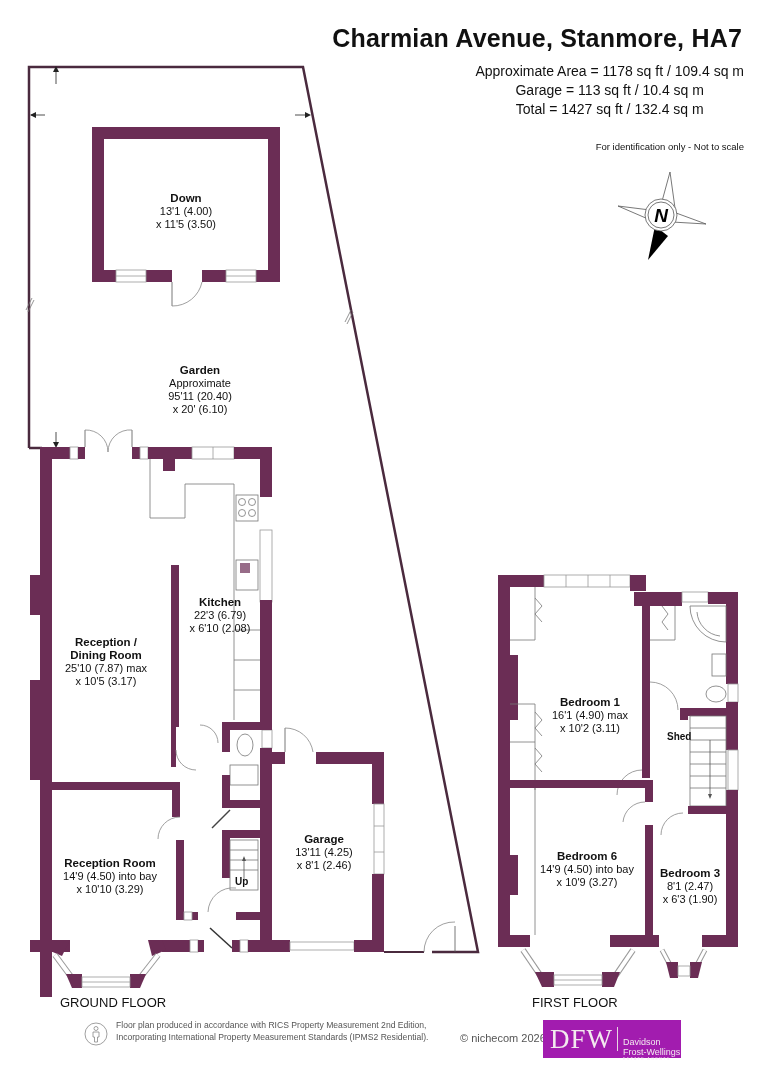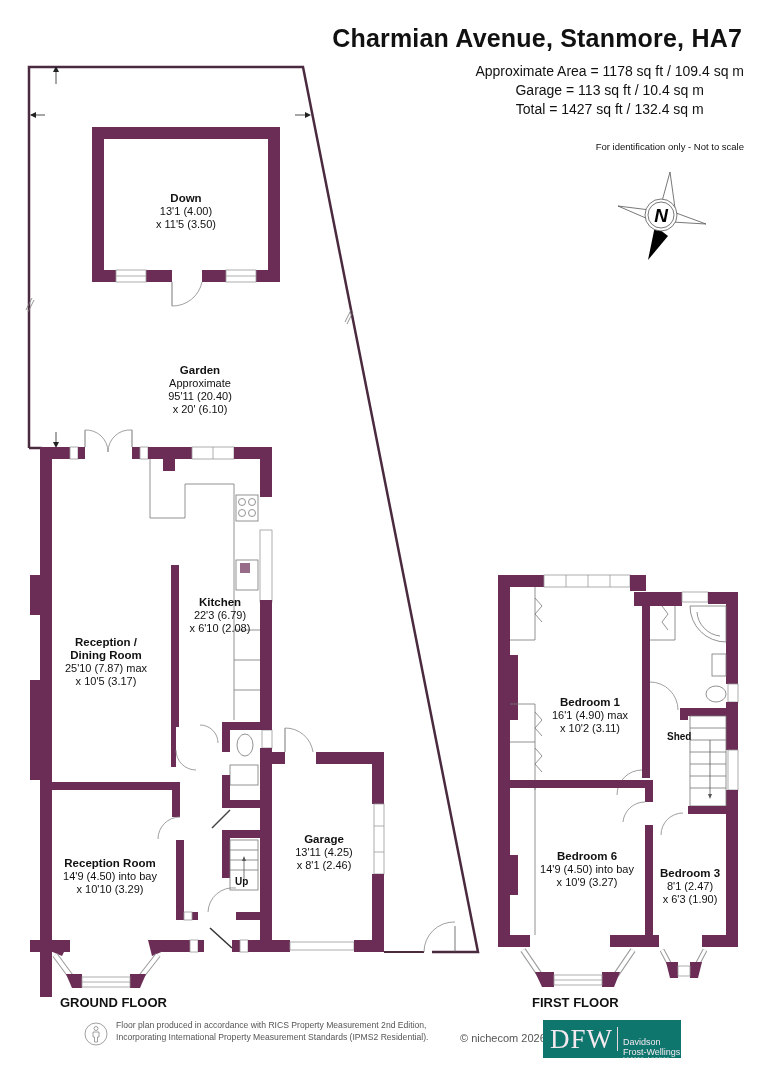--- a/index.html
+++ b/index.html
@@ -5,24 +5,24 @@
   html, body { margin: 0; padding: 0; background: #ffffff; }
   body { width: 764px; height: 1080px; position: relative; overflow: hidden; font-family: "Liberation Sans", sans-serif; color: #111; }
   .abs { position: absolute; }
   .title { right: 22px; top: 24px; font-size: 25px; font-weight: bold; letter-spacing: 0.2px; white-space: nowrap; }
   .areas { right: 20px; top: 62px; text-align: center; font-size: 14px; line-height: 19px; }
   .areas div { white-space: nowrap; }
   .disclaimer { right: 20px; top: 141px; font-size: 9.5px; white-space: nowrap; }
   svg.plan { position: absolute; left: 0; top: 0; }
   .room { position: absolute; text-align: center; font-size: 11px; line-height: 13px; transform: translateX(-50%); white-space: nowrap; }
   .room .name { font-weight: bold; font-size: 11.5px; }
-  .floor-label { position: absolute; font-weight: bold; font-size: 13px; white-space: nowrap; }
+  .floor-label { position: absolute; font-weight: normal; font-size: 13px; white-space: nowrap; }
   .footer-text { position: absolute; left: 116px; top: 1020px; font-size: 8.6px; line-height: 11.5px; color: #555; white-space: nowrap; }
   .footer-copy { position: absolute; left: 460px; top: 1032px; font-size: 11px; color: #555; white-space: nowrap; }
-  .logo { position: absolute; left: 543px; top: 1020px; width: 138px; height: 38px; background: #0f766e; display: flex; align-items: center; }
+  .logo { position: absolute; left: 543px; top: 1020px; width: 138px; height: 38px; background: #a21caf; display: flex; align-items: center; }
   .logo .mark { font-family: "Liberation Serif", serif; color: #f3e9ef; font-size: 27px; letter-spacing: 1px; padding-left: 7px; width: 62px; }
   .logo .sep { width: 1px; height: 24px; background: #e8d6e1; margin: 0 5px; }
   .logo .name { color: #f3e9ef; font-size: 9px; line-height: 10px; margin-top: 20px; }
   .logo .sub { font-size: 3.5px; letter-spacing: 1.5px; line-height: 5px; }
   .info-icon { position: absolute; left: 84px; top: 1022px; width: 24px; height: 24px; }
   .small-label { position: absolute; font-weight: bold; font-size: 10px; }
 </style>
 </head>
 <body>
 

